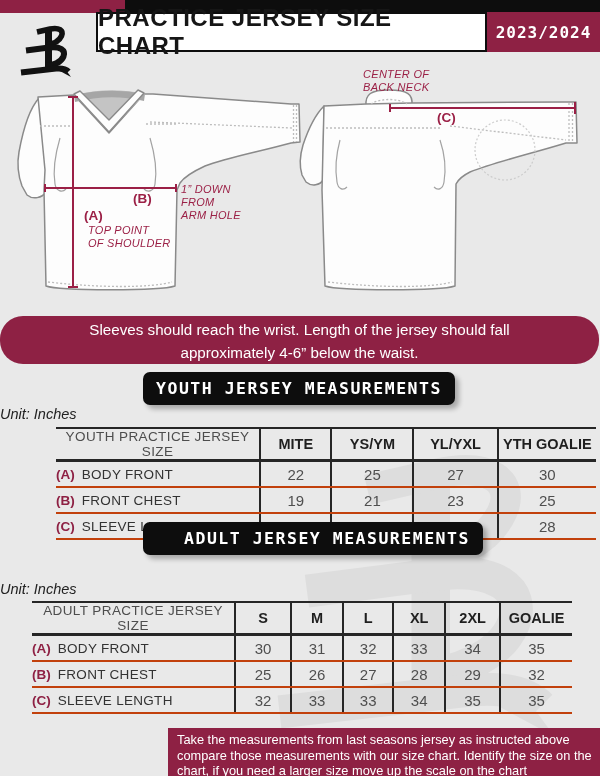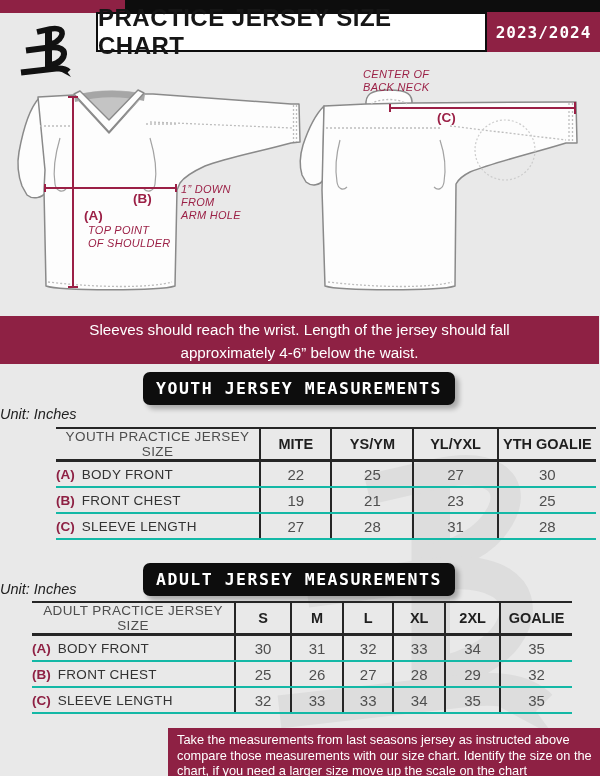--- a/index.html
+++ b/index.html
@@ -31,40 +31,40 @@
   .pre{white-space:pre-line;}
   .lbl-cback{left:363px;top:8px;}
   .lbl-ckey{left:437px;top:50px;}
   .lbl-bkey{left:133px;top:131px;}
   .lbl-bnote{left:181px;top:123px;}
   .lbl-akey{left:84px;top:148px;}
   .lbl-anote{left:88px;top:164px;}
 
   
   .banner{position:absolute;left:0;top:316px;width:599px;height:48px;background:#8E2144;color:#fff;
-    font-size:15.2px;line-height:1.5;text-align:center;padding-top:3px;box-sizing:border-box;z-index:1;}
+    font-size:15.2px;line-height:1.5;text-align:center;padding-top:3px;box-sizing:border-box;z-index:1;border-radius:23px;}
 
   
   .pill{position:absolute;left:143px;width:312px;height:33px;background:#0D0D0D;border-radius:7px;
     display:flex;align-items:center;justify-content:center;color:#fff;z-index:1;
     font-family:"DejaVu Sans Mono", monospace;font-weight:bold;font-size:16.5px;letter-spacing:1.5px;
     box-shadow:4px 4px 5px rgba(0,0,0,.28);}
   .pill-youth{top:372px;}
-  .pill-adult{top:563px;}
+  .pill-adult{top:522px;padding-left:28px;}
   .unit{position:absolute;left:0;width:600px;text-align:left;font-style:italic;font-size:14.5px;
     color:#222;z-index:1;}
   .unit-youth{top:406px;}
   .unit-adult{top:581px;}
 
   
   table.size{position:absolute;left:32px;width:540px;border-collapse:collapse;table-layout:fixed;z-index:1;}
   .tbl-youth{top:427px;margin-left:24px;}
   .tbl-adult{top:601px;}
   table.size{border-top:2px solid #262626;}
-  table.size th, table.size td{border-bottom:2px solid #14b8a6;border-left:2px solid #262626;padding:0;}
+  table.size th, table.size td{border-bottom:2px solid #c2410c;border-left:2px solid #262626;padding:0;}
   table.size th.c0, table.size td.c0{border-left:none;}
   table.size tr.head th{border-bottom:3px solid #262626;height:27px;}
   table.size td{height:24px;}
   .size-head{font-weight:bold;font-size:14.5px;color:#1f1f1f;text-align:center;}
   .label-head{font-weight:normal;font-size:13.5px;color:#4d4d4d;letter-spacing:.4px;text-align:center;}
   td.rowlabel{text-align:left;padding-left:44px;font-size:13.5px;color:#333;}
   td.rowlabel .key{color:#8E2144;font-weight:bold;margin-right:7px;}
   td.rowlabel .rl{letter-spacing:.3px;}
   td.val{text-align:center;font-size:15px;color:#4f4f4f;border-radius:11px;}
 

